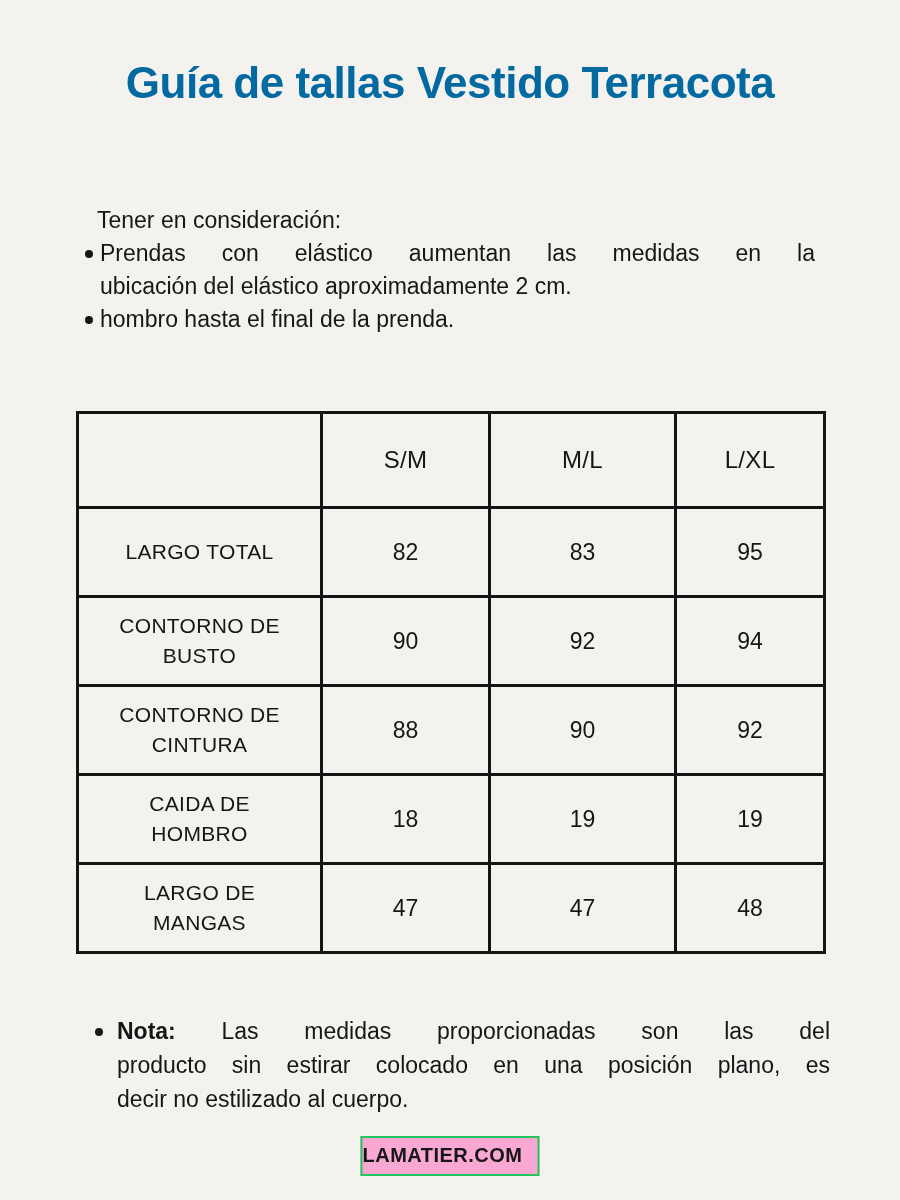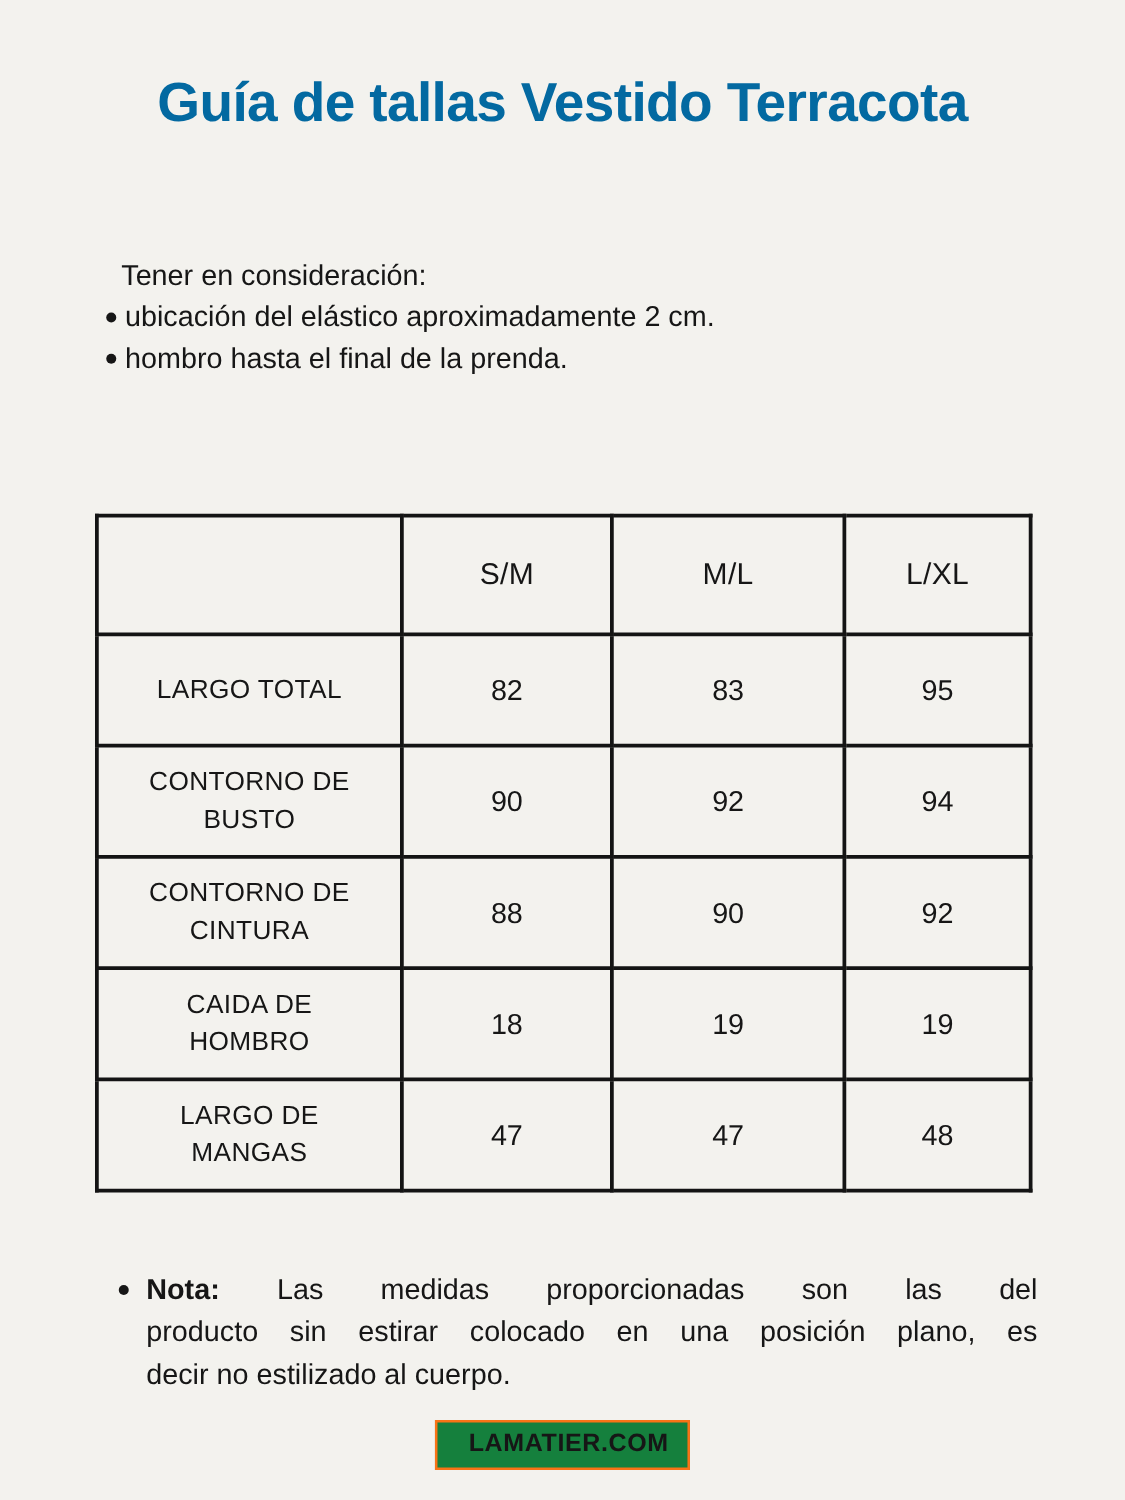--- a/index.html
+++ b/index.html
@@ -120,41 +120,42 @@
   .note-label {
     font-weight: 700;
   }
 
   
   .footer-box {
     position: absolute;
     top: 1136px;
     left: 450px;
     transform: translateX(-50%);
-    border: 2px solid #f97316;
-    padding: 6px 15px 7px 25px;
+    border: 2px solid #22c55e;
+    padding: 6px 15px 7px 0;
     font-size: 20px;
     font-weight: 700;
     letter-spacing: 0.5px;
     white-space: nowrap;
-    background: #15803d;
+    background: #f9a8d4;
   }
 </style>
 </head>
 <body>
 
 <div class="canvas">
 
   <h1 class="title">Guía de tallas Vestido Terracota</h1>
 
   <section class="considerations">
     <div class="heading">Tener en consideración:</div>
 
     <div class="bullet-item">
       <span class="dot"></span>
+      <div class="line stretch">Prendas con elástico aumentan las medidas en la</div>
       <div class="line">ubicación del elástico aproximadamente 2 cm.</div>
     </div>
 
     <div class="bullet-item">
       <span class="dot"></span>
       <div class="line">hombro hasta el final de la prenda.</div>
     </div>
   </section>
 
   <table class="size-table">

